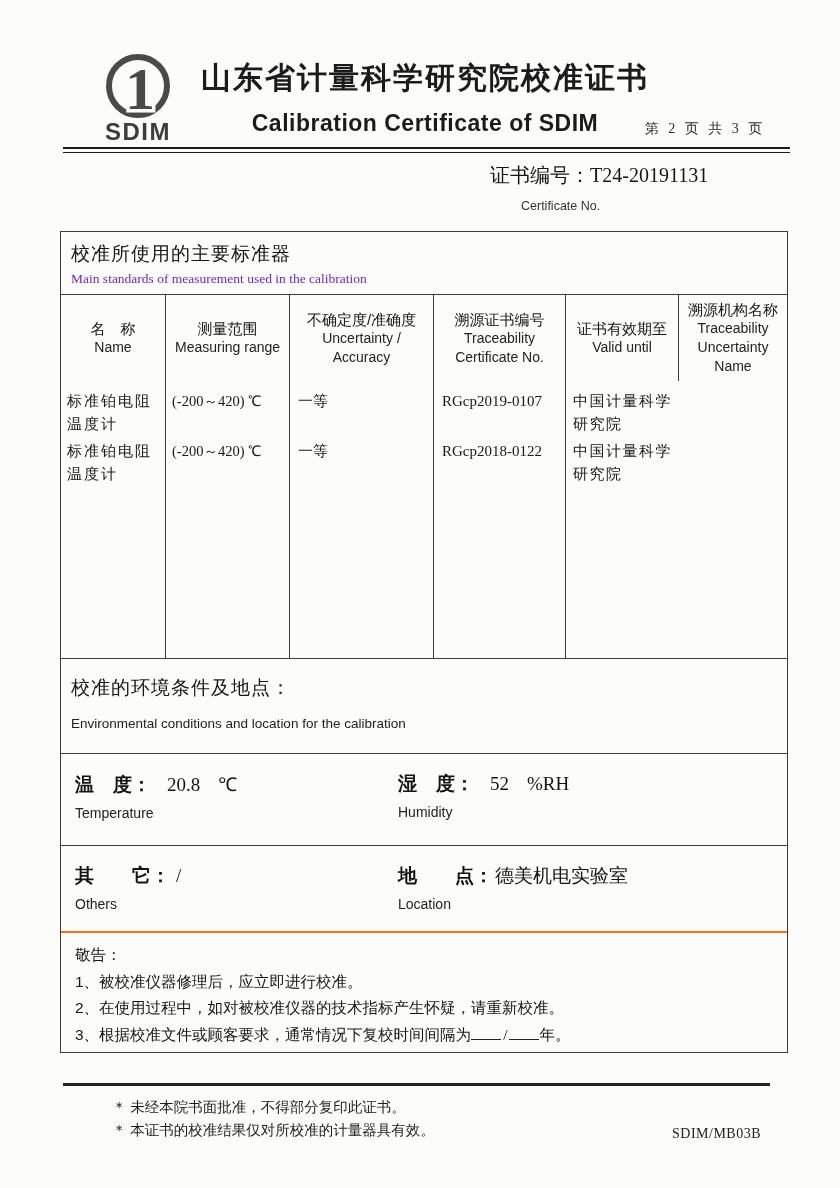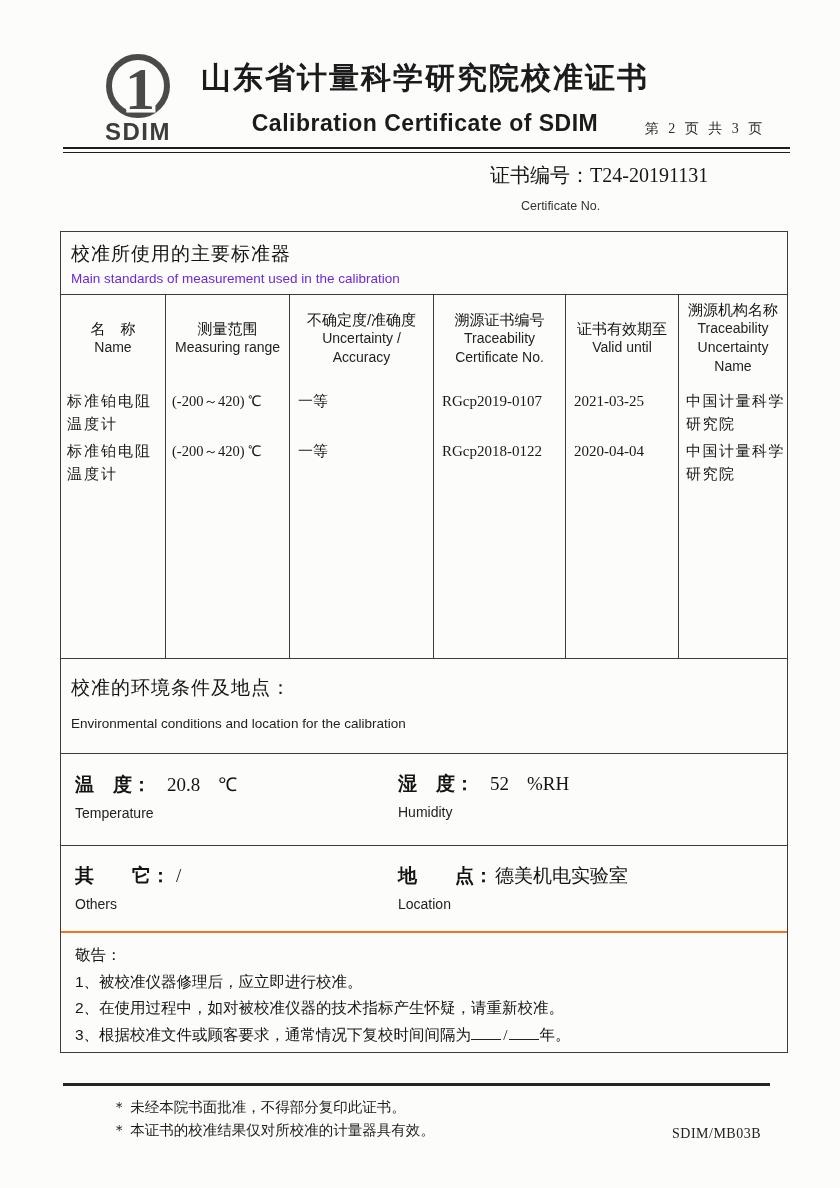--- a/index.html
+++ b/index.html
@@ -34,21 +34,21 @@
   .cert-caption{
     position:absolute;left:521px;top:199px;font-size:12.5px;color:#333;
   }
   
   .box{
     position:absolute;left:60px;top:231px;width:728px;height:822px;
     border:1.5px solid #3c3c3c;box-sizing:border-box;
     display:flex;flex-direction:column;background:transparent;
   }
   .sec{box-sizing:border-box;border-bottom:1.5px solid #3c3c3c;flex:none;}
-  .sec-std-title{height:63px;padding:9px 10px 0;}
+  .sec-std-title{height:63px;padding:9px 10px 0;font-family:Liberation Serif, serif;}
   .sec-std-title .cn{font-size:19px;color:#161616;letter-spacing:1px;}
   .sec-std-title .en{font-size:13.5px;color:#6d28d9;margin-top:4px;}
   
   .grid{display:grid;grid-template-columns:105px 124px 144px 132px 113px 1fr;}
   .thead{height:86px;}
   .thead .cell{
     box-sizing:border-box;border-right:1.5px solid #3c3c3c;
     display:flex;flex-direction:column;align-items:center;justify-content:center;
     text-align:center;padding:2px 5px;line-height:19px;
   }
@@ -164,24 +164,20 @@
       </div>
       <div class="col">
         <div class="tcell grade">一等</div>
         <div class="tcell grade">一等</div>
       </div>
       <div class="col">
         <div class="tcell">RGcp2019-0107</div>
         <div class="tcell">RGcp2018-0122</div>
       </div>
       <div class="col">
-        <div class="tcell">2021-03-25</div>
-        <div class="tcell">2020-04-04</div>
-      </div>
-      <div class="col">
         <div class="tcell inst">中国计量科学研究院</div>
         <div class="tcell inst">中国计量科学研究院</div>
       </div>
     </div>
 
     <div class="sec sec-env-title">
       <div class="cn">校准的环境条件及地点：</div>
       <div class="en">Environmental conditions and location for the calibration</div>
     </div>
 

